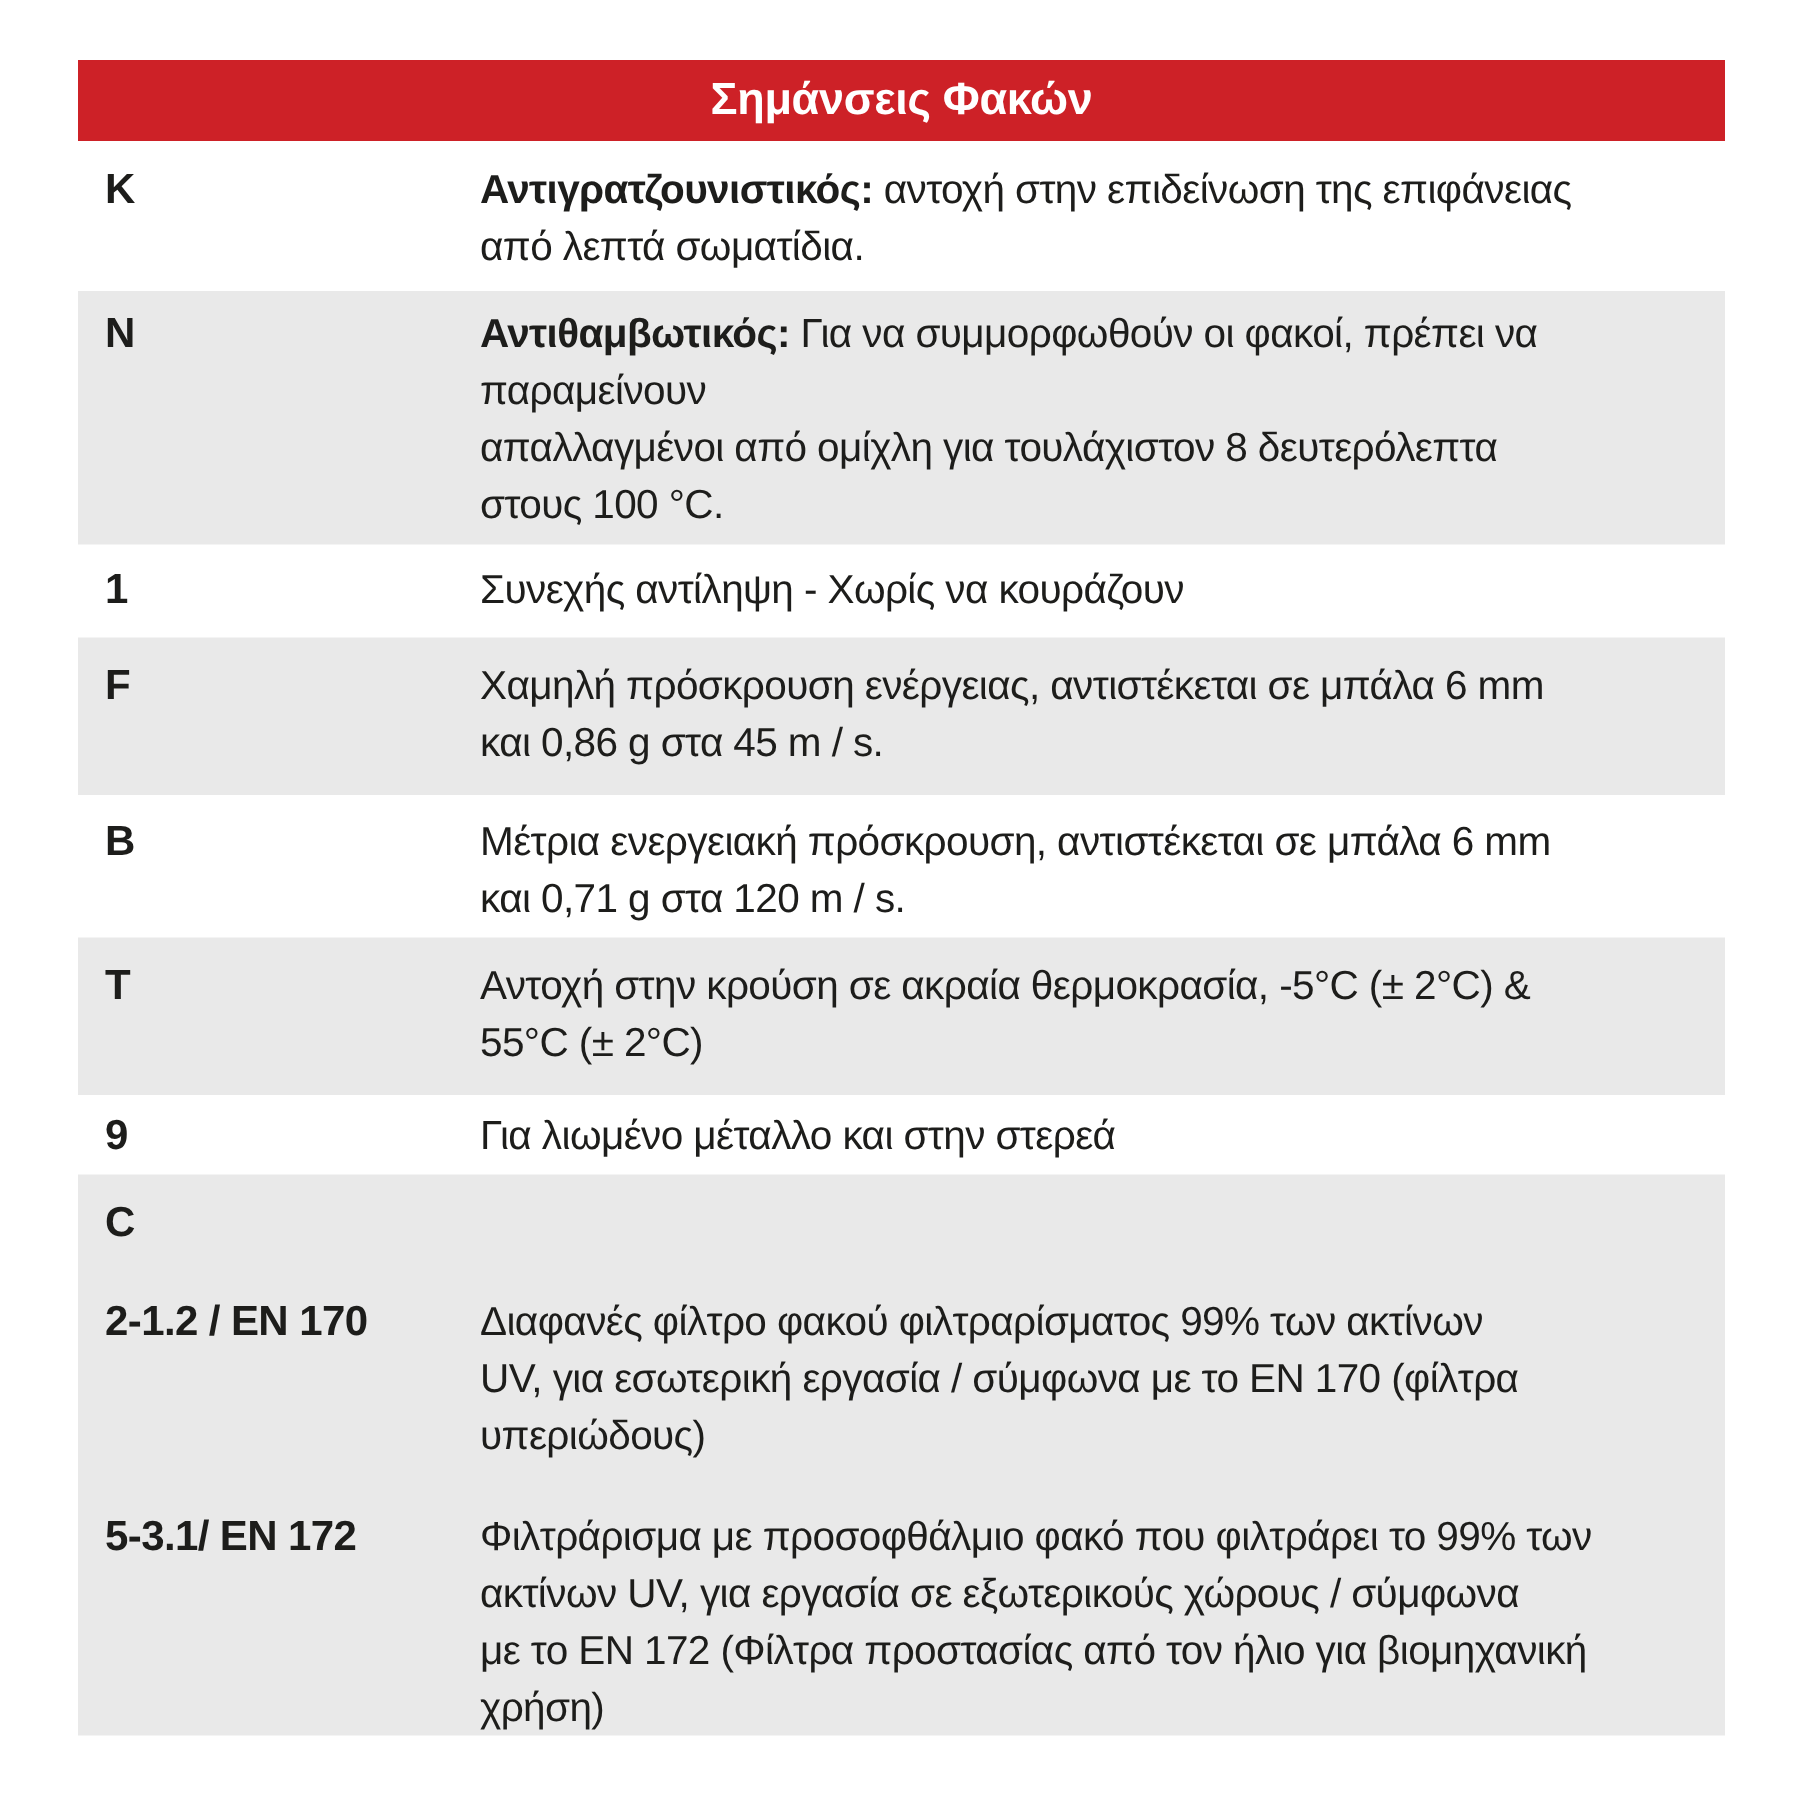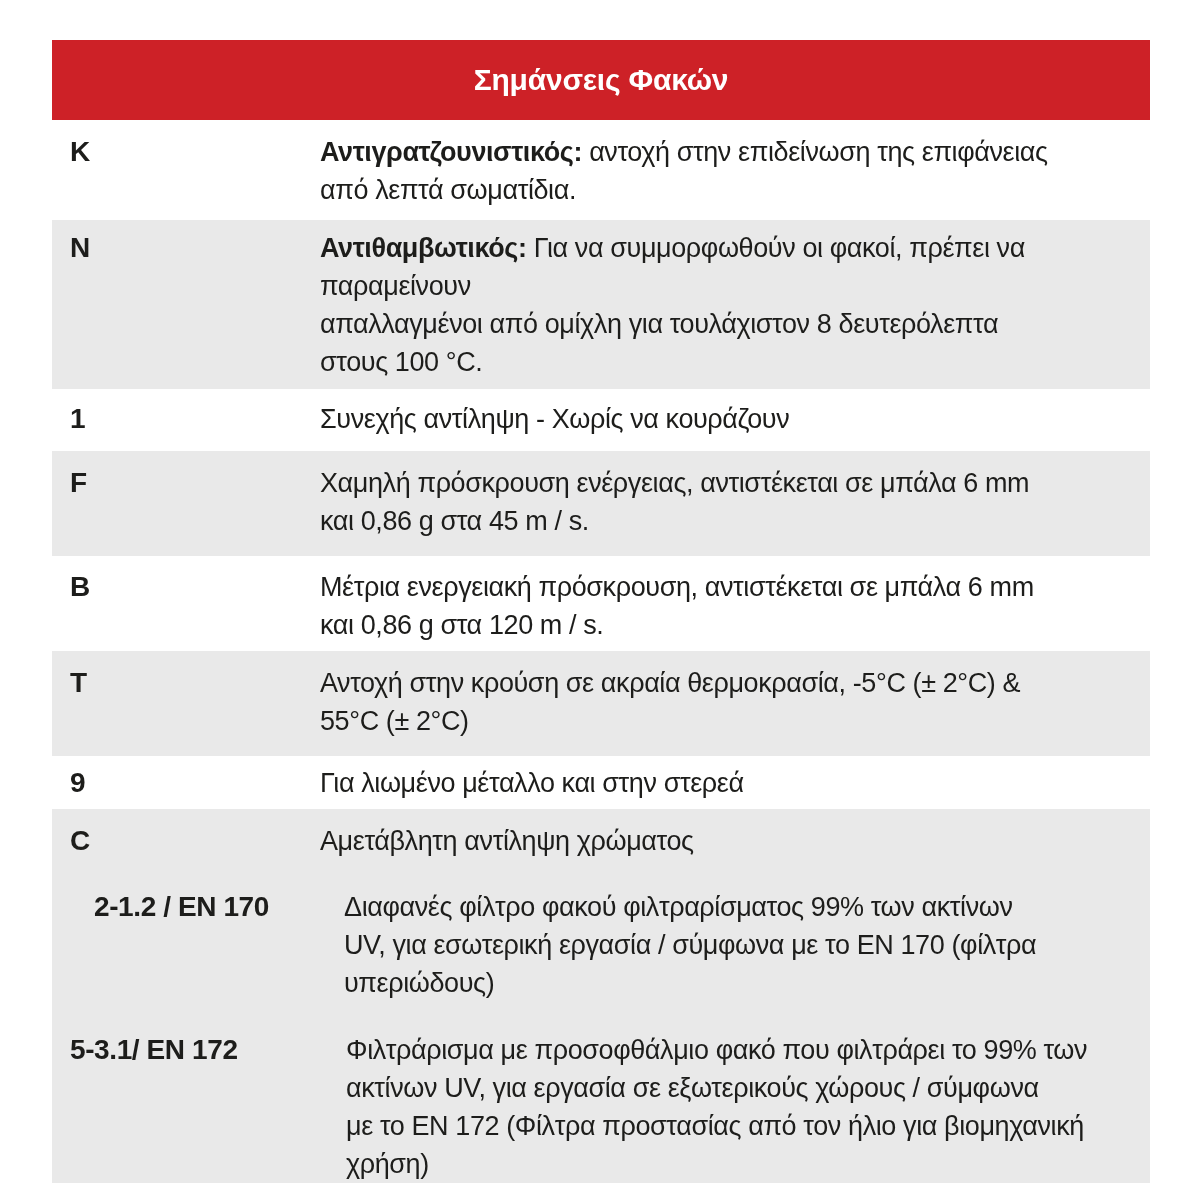--- a/index.html
+++ b/index.html
@@ -15,21 +15,21 @@
     color:var(--ink);
     -webkit-font-smoothing:antialiased;
   }
   .sheet{
     position:absolute;
     left:52px;
     top:40px;
     width:1098px;
   }
   .header{
-    height:80px;
+    height:54px;
     background:var(--red);
     display:flex;
     align-items:center;
     justify-content:center;
   }
   .header .title{
     color:#ffffff;
     font-weight:bold;
     font-size:30px;
     letter-spacing:-0.2px;
@@ -60,22 +60,22 @@
   .dtext{white-space:pre-line;}
   
   .trow:nth-child(1){min-height:100px;padding-top:13px;}
   .trow:nth-child(2){min-height:169px;padding-top:9px;background:var(--gray);}
   .trow:nth-child(3){min-height:62px;padding-top:11px;}
   .trow:nth-child(4){min-height:105px;padding-top:13px;background:var(--gray);}
   .trow:nth-child(5){min-height:95px;padding-top:12px;}
   .trow:nth-child(6){min-height:105px;padding-top:13px;background:var(--gray);}
   .trow:nth-child(7){min-height:53px;padding-top:8px;}
   .trow:nth-child(8){min-height:69px;padding-top:13px;background:var(--gray);}
-  .trow:nth-child(9){min-height:140px;padding-top:10px;background:var(--gray);padding-left:24px;}
-  .trow:nth-child(10){min-height:162px;padding-top:13px;background:var(--gray);gap:26px;}
+  .trow:nth-child(9){min-height:140px;padding-top:10px;background:var(--gray);}
+  .trow:nth-child(10){min-height:162px;padding-top:13px;background:var(--gray);}
 </style>
 </head>
 <body>
 
 <div class="sheet">
   <div class="header">
     <span class="title">Σημάνσεις Φακών</span>
   </div>
   <div class="rows">
       <div class="trow">
@@ -95,34 +95,33 @@
         <div class="desc"><span class="dtext">Συνεχής αντίληψη - Χωρίς να κουράζουν</span></div>
       </div>
       <div class="trow">
         <div class="code">F</div>
         <div class="desc"><span class="dtext">Χαμηλή πρόσκρουση ενέργειας, αντιστέκεται σε μπάλα 6 mm
 και 0,86 g στα 45 m / s.</span></div>
       </div>
       <div class="trow">
         <div class="code">B</div>
         <div class="desc"><span class="dtext">Μέτρια ενεργειακή πρόσκρουση, αντιστέκεται σε μπάλα 6 mm
-και 0,86 g στα 120 m / s.</span></div>
+και 0,71 g στα 120 m / s.</span></div>
       </div>
       <div class="trow">
         <div class="code">T</div>
         <div class="desc"><span class="dtext">Αντοχή στην κρούση σε ακραία θερμοκρασία, -5°C (± 2°C) &amp;
 55°C (± 2°C)</span></div>
       </div>
       <div class="trow">
         <div class="code">9</div>
         <div class="desc"><span class="dtext">Για λιωμένο μέταλλο και στην στερεά</span></div>
       </div>
       <div class="trow">
         <div class="code">C</div>
-        <div class="desc"><span class="dtext">Αμετάβλητη αντίληψη χρώματος</span></div>
       </div>
       <div class="trow">
         <div class="code">2-1.2 / EN 170</div>
         <div class="desc"><span class="dtext">Διαφανές φίλτρο φακού φιλτραρίσματος 99% των ακτίνων
 UV, για εσωτερική εργασία / σύμφωνα με το EN 170 (φίλτρα
 υπεριώδους)</span></div>
       </div>
       <div class="trow">
         <div class="code">5-3.1/ EN 172</div>
         <div class="desc"><span class="dtext">Φιλτράρισμα με προσοφθάλμιο φακό που φιλτράρει το 99% των

